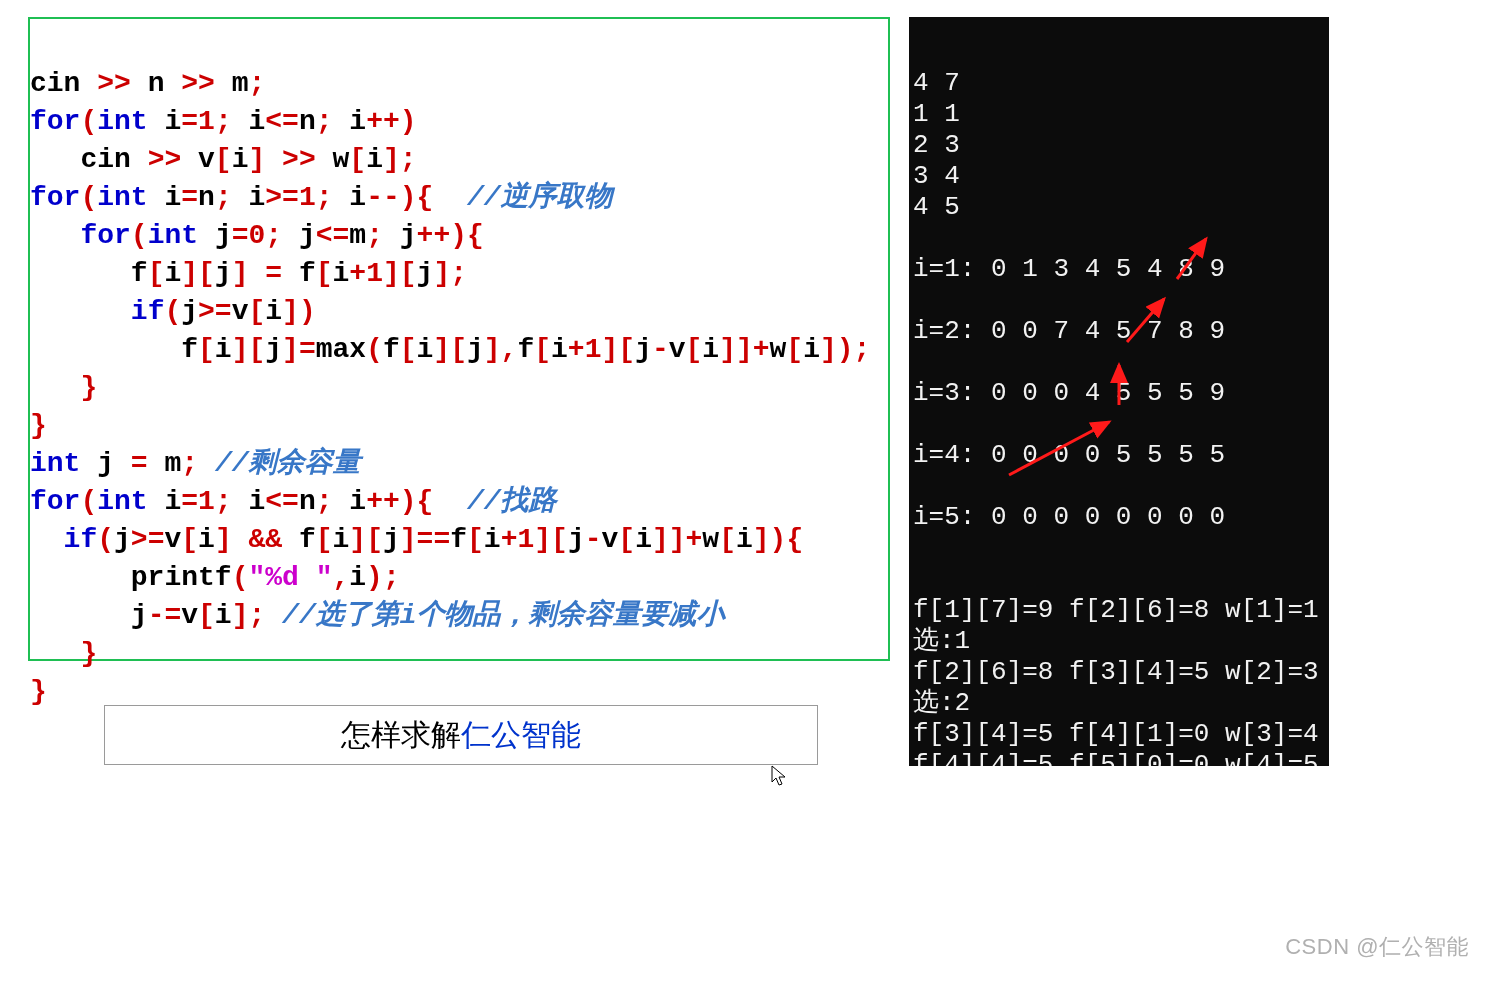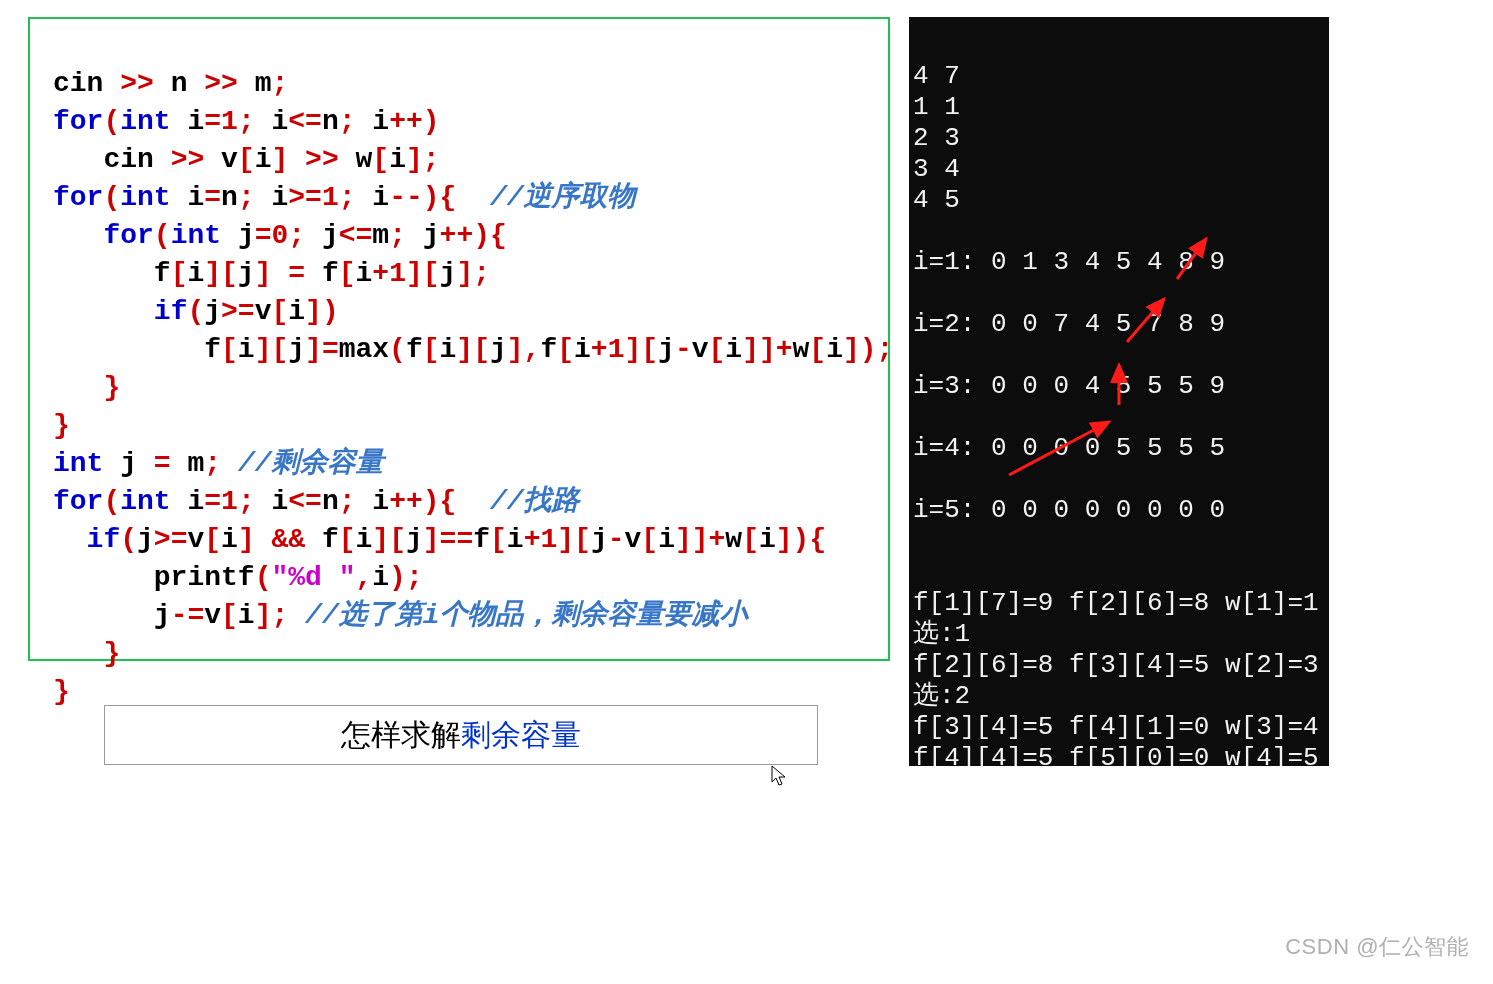--- a/index.html
+++ b/index.html
@@ -12,21 +12,21 @@
     position: relative;
   }
   .code-panel {
     position: absolute;
     left: 28px;
     top: 17px;
     width: 862px;
     height: 644px;
     border: 2px solid #1fbf53;
     box-sizing: border-box;
-    padding: 8px 23px;
+    padding: 8px 0;
     font-size: 28px;
     line-height: 38px;
     white-space: pre;
     font-weight: bold;
     color: #000;
   }
   .kw { color: #0000cc; font-weight: bold; }
   .num { color: #cc0000; font-weight: bold; }
   .op { color: #cc0000; font-weight: bold; }
   .brace { color: #cc0000; font-weight: bold; }
@@ -62,21 +62,21 @@
     position: absolute;
     left: 909px;
     top: 17px;
     width: 420px;
     height: 749px;
     background: #0c0c0c;
     color: #f2f2f2;
     font-family: "SimSun", "Courier New", monospace;
     font-size: 26px;
     line-height: 31px;
-    padding: 13px 4px;
+    padding: 20px 4px;
     box-sizing: border-box;
     white-space: pre;
     overflow: hidden;
   }
   .console-panel svg {
     position: absolute;
     left: 0;
     top: 0;
     pointer-events: none;
   }
@@ -110,21 +110,21 @@
 <span><span class="kw">for</span><span class="op">(</span><span class="kw">int</span><span class="id"> i</span><span class="op">=</span><span class="num">1</span><span class="op">;</span><span class="id"> i</span><span class="op">&lt;=</span><span class="id">n</span><span class="op">;</span><span class="id"> i</span><span class="op">++</span><span class="op">)</span><span class="brace">{</span><span>  </span><span class="cmt">//找路</span></span>
 <span><span>  </span><span class="kw">if</span><span class="op">(</span><span class="id">j</span><span class="op">&gt;=</span><span class="id">v</span><span class="op">[</span><span class="id">i</span><span class="op">]</span><span> </span><span class="op">&amp;&amp;</span><span class="id"> f</span><span class="op">[</span><span class="id">i</span><span class="op">][</span><span class="id">j</span><span class="op">]==</span><span class="id">f</span><span class="op">[</span><span class="id">i</span><span class="op">+</span><span class="num">1</span><span class="op">][</span><span class="id">j</span><span class="op">-</span><span class="id">v</span><span class="op">[</span><span class="id">i</span><span class="op">]]+</span><span class="id">w</span><span class="op">[</span><span class="id">i</span><span class="op">]){</span></span>
 <span><span class="id">      printf</span><span class="op">(</span><span class="str">"%d "</span><span class="op">,</span><span class="id">i</span><span class="op">);</span></span>
 <span><span class="id">      j</span><span class="op">-=</span><span class="id">v</span><span class="op">[</span><span class="id">i</span><span class="op">];</span><span> </span><span class="cmt">//选了第i个物品，剩余容量要减小</span></span>
 <span><span>   </span><span class="brace">}</span></span>
 <span><span class="brace">}</span></span>
 </div>
 
 <div class="question-box">
   <span>怎样求解</span>
-    <span class="accent">剩余容量</span>
+    <span class="accent">仁公智能</span>
 </div>
 
 <svg class="cursor" viewBox="0 0 16 22">
   <path d="M1 1 L1 17 L5 13 L8 20 L11 19 L8 12 L14 12 Z" fill="#fff" stroke="#000" stroke-width="1"></path>
 </svg>
 
 <div class="console-panel">
 <span>4 7
 1 1
 2 3

